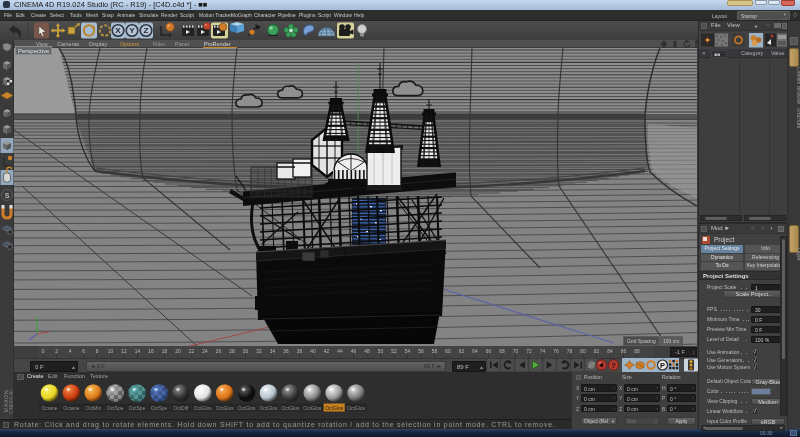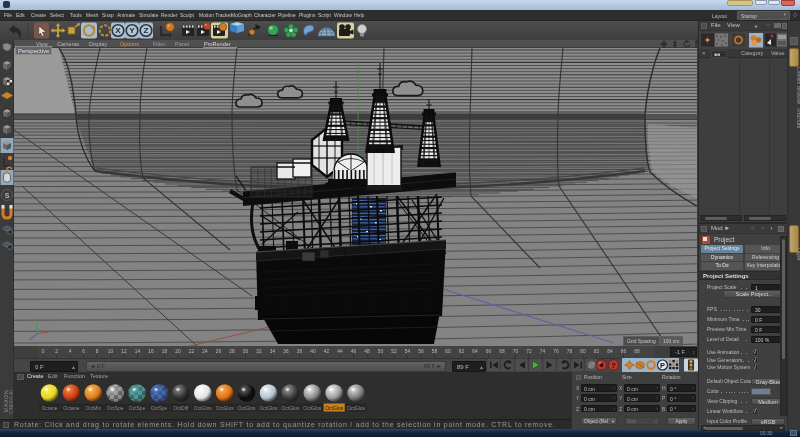--- a/index.html
+++ b/index.html
@@ -1,20 +1,21 @@
 <!DOCTYPE html>
 <html><head><meta charset="utf-8"><style>
 *{margin:0;padding:0;box-sizing:border-box}
 html,body{width:800px;height:437px;overflow:hidden}
 body{font-family:"Liberation Sans",sans-serif;background:#3b3b3b;position:relative}
 .ab{position:absolute}
 .tx{position:absolute;white-space:nowrap}
 </style></head><body>
 <div class="ab" style="left:0;top:0;width:800px;height:10px;background:linear-gradient(#c6d8ee,#a3bcd9)">
     <div class="ab" style="left:3px;top:1px;width:7px;height:7px;background:#2a3644;border-radius:2px"></div>
+    <div class="tx" style="left:14px;top:0px;font-size:7.5px;color:#1a1a1a">CINEMA 4D R19.024 Studio (RC - R19) - [C4D.c4d *] - ■■</div>
     <div class="ab" style="left:727px;top:0;width:26px;height:6px;background:#d6c386;border:1px solid #a8955c;border-radius:2px"></div>
     <div class="ab" style="left:755px;top:0;width:12px;height:5px;background:#dfe7f2;border:1px solid #8a97a8;border-radius:0 0 2px 2px"></div>
     <div class="ab" style="left:768px;top:0;width:12px;height:5px;background:#dfe7f2;border:1px solid #8a97a8;border-radius:0 0 2px 2px"></div>
     <div class="ab" style="left:781px;top:0;width:14px;height:6px;background:#d9675a;border:1px solid #9c3c33;border-radius:0 0 2px 2px"></div>
   </div>
 <div class="ab" style="left:0;top:10px;width:800px;height:11px;background:#2d2d2d;border-bottom:1px solid #242424">
     <div class="tx" style="left:4px;top:1.5px;font-size:5px;color:#c9c9c9">File</div>
     <div class="tx" style="left:16px;top:1.5px;font-size:5px;color:#c9c9c9">Edit</div>
     <div class="tx" style="left:31px;top:1.5px;font-size:5px;color:#c9c9c9">Create</div>
     <div class="tx" style="left:50px;top:1.5px;font-size:5px;color:#c9c9c9">Select</div>

